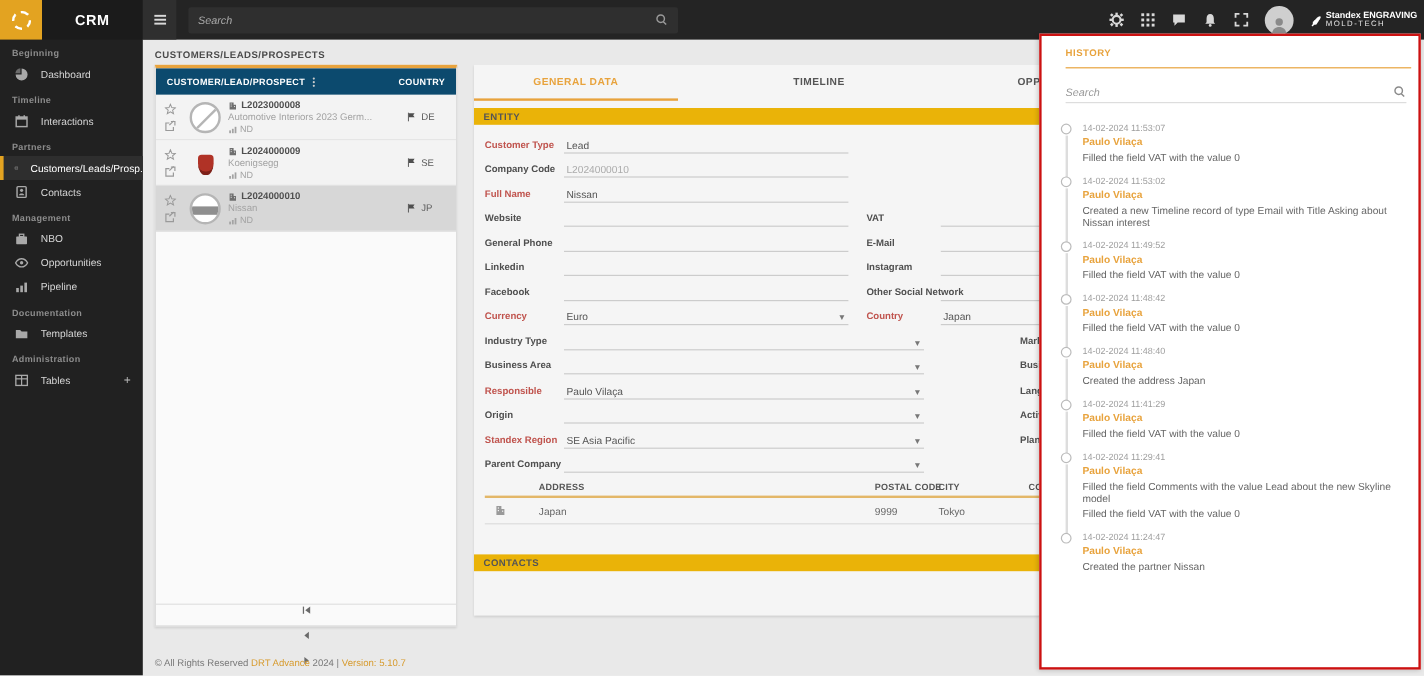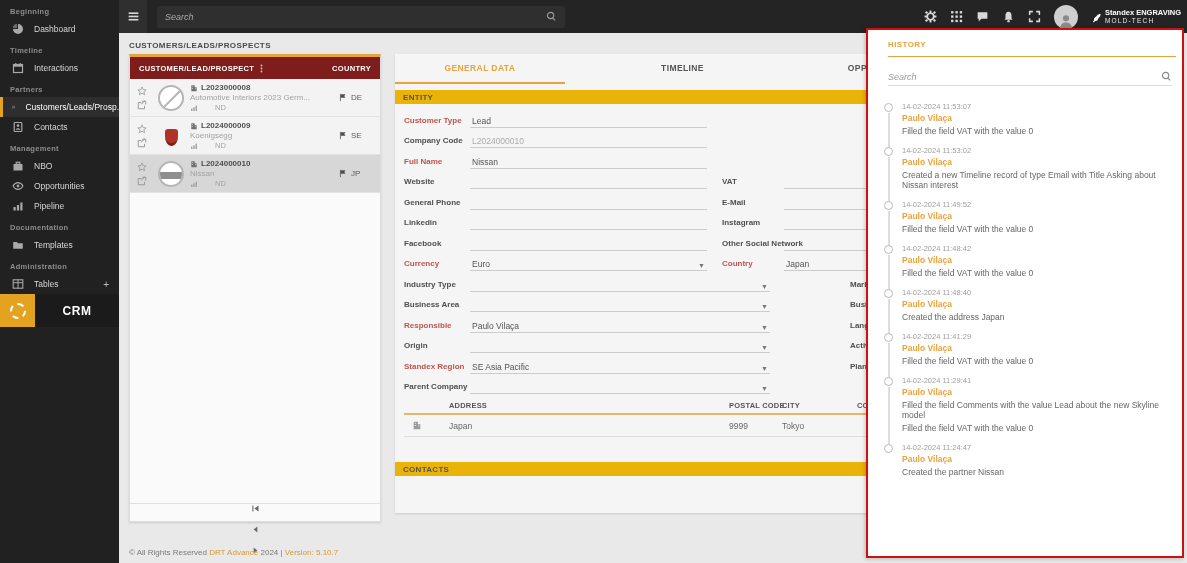--- a/index.html
+++ b/index.html
@@ -34,37 +34,37 @@
   #brand .b-mark { font-size:13px; font-weight:bold; font-style:italic; }
   #brand .b-l1 { font-size:7.5px; font-weight:bold; line-height:1.1; }
   #brand .b-l2 { font-size:6.5px; letter-spacing:1.2px; line-height:1.1; color:#e6e6e6; }
 
   
   #main { position:absolute; left:119px; top:33px; width:1068px; height:530px; }
   #list-title { position:absolute; left:10px; top:8px; font-size:8px; font-weight:bold; color:#4a4a4a; letter-spacing:.4px; }
 
   
   #list-card { position:absolute; left:10px; top:21px; width:252px; height:468px; background:#fafafa; border:1px solid #ddd; border-top:3px solid #e8a33d; box-shadow:0 1px 2px rgba(0,0,0,.12); }
-  #list-head { height:22px; background:#7f1d1d; color:#fff; display:flex; align-items:center; font-size:7.5px; font-weight:bold; letter-spacing:.3px; padding:0 9px; }
+  #list-head { height:22px; background:#0c4a6e; color:#fff; display:flex; align-items:center; font-size:7.5px; font-weight:bold; letter-spacing:.3px; padding:0 9px; }
   #list-head .lh-main { display:flex; align-items:center; gap:3px; }
   #list-head .lh-country { margin-left:auto; }
   .l-row { display:flex; align-items:center; height:38px; background:#f3f3f3; border-bottom:1px solid #e2e2e2; cursor:pointer; }
   .l-row.selected { background:#d7d7d7; }
   .l-ctrl { width:24px; display:flex; flex-direction:column; align-items:center; gap:4px; color:#9a9a9a; }
   .l-ctrl .c-ico { width:10px; height:10px; display:inline-flex; cursor:pointer; }
   .l-logo { width:34px; display:flex; justify-content:center; }
   .logo-c { width:26px; height:26px; border-radius:50%; background:#fff; border:2px solid #b5b5b5; position:relative; overflow:hidden; }
   .logo--noentry::after { content:""; position:absolute; left:-2px; top:10px; width:30px; height:2px; background:#b5b5b5; transform:rotate(-45deg); }
   .logo--shield { width:13px; height:17px; border:none; border-radius:3px 3px 6px 6px/3px 3px 10px 10px; background:#b03226; margin-top:4px; border-bottom:3px solid #7d2018; }
   .logo--nissan::after { content:""; position:absolute; left:-2px; top:9px; width:30px; height:7px; background:#8f8f8f; }
   .l-text { flex:1; overflow:hidden; padding-left:2px; }
   .l-id { display:flex; align-items:center; gap:3px; font-size:8px; font-weight:bold; color:#4f4f4f; }
   .l-id .c-ico { width:8px; height:8px; color:#6f6f6f; display:inline-flex; }
   .l-name { font-size:8px; color:#a3a3a3; margin:1px 0; white-space:nowrap; overflow:hidden; }
-  .l-nd { display:flex; align-items:center; gap:17px; font-size:7.5px; color:#a3a3a3; }
+  .l-nd { display:flex; align-items:center; gap:2px; font-size:7.5px; color:#a3a3a3; }
   .l-nd .c-ico { width:8px; height:8px; color:#a3a3a3; display:inline-flex; }
   .l-country { width:42px; display:flex; align-items:center; gap:4px; font-size:8px; color:#5d5d5d; }
   .l-country .c-ico { width:9px; height:9px; color:#4f4f4f; display:inline-flex; }
   #list-pagination { position:absolute; left:0; right:0; bottom:0; height:18px; border-top:1px solid #e0e0e0; display:flex; align-items:center; padding:0 9px; gap:12px; background:#fafafa;flex-direction:column; }
   .pg-btn { width:9px; height:9px; display:inline-flex; color:#6a6a6a; cursor:pointer; }
   #pg-label { margin-left:auto; font-size:8px; color:#555; }
 
   
   #form-card { position:absolute; left:276px; top:21px; width:788px; height:459px; background:#f5f5f5; box-shadow:0 1px 2px rgba(0,0,0,.12); }
   #tabs { display:flex; width:575px; height:30px;gap:33px; }
@@ -117,20 +117,26 @@
   .h-entry::before { content:""; position:absolute; left:-4px; top:1px; width:7px; height:7px; border:1.5px solid #bbb; border-radius:50%; background:#fff; z-index:1; }
   .h-entry:not(:last-child)::after { content:""; position:absolute; left:0; top:11px; bottom:-2px; width:1.5px; background:#ddd; }
   .h-date { font-size:7.5px; color:#9e9e9e; }
   .h-user { font-size:8.5px; font-weight:bold; color:#e8a33d; margin:2px 0 3px; }
   .h-line { font-size:8.5px; color:#666; margin-bottom:3px; }
 </style>
 </head>
 <body>
 
 <div id="sidebar">
+  <div id="logo-row">
+    <div class="logo-box">
+        <div class="logo-ring"></div>
+      </div>
+    <div class="app-title">CRM</div>
+  </div>
   <div id="sidebar-nav">
       <div class="side-section">Beginning</div>
       <div class="side-item">
         <span class="s-ico">
           <svg viewBox="0 0 12 12" width="100%" height="100%" fill="currentColor">
             <path d="M6 1 A5 5 0 1 1 1 6 L6 6 Z"></path>
             <path d="M5 0.8 A5 5 0 0 0 0.8 5 L5 5 Z" opacity=".55"></path>
           </svg>
         </span>
         <span>Dashboard</span>
@@ -214,26 +220,20 @@
           <svg viewBox="0 0 12 12" width="100%" height="100%" fill="currentColor">
             <rect x="1.2" y="1.8" width="9.6" height="8.4" fill="none" stroke="currentColor" stroke-width="1.1"></rect>
             <rect x="1.2" y="4.2" width="9.6" height="1"></rect>
             <rect x="5.5" y="1.8" width="1" height="8.4"></rect>
           </svg>
         </span>
         <span>Tables</span>
         <span class="s-plus">+</span>
       </div>
     </div>
-  <div id="logo-row">
-    <div class="logo-box">
-        <div class="logo-ring"></div>
-      </div>
-    <div class="app-title">CRM</div>
-  </div>
 </div>
 
 <div id="topbar">
   <div id="hamburger">
       <span class="t-ico">
         <svg viewBox="0 0 12 12" width="100%" height="100%" fill="currentColor">
           <rect x="1.5" y="2.2" width="9" height="1.5"></rect>
           <rect x="1.5" y="5.2" width="9" height="1.5"></rect>
           <rect x="1.5" y="8.2" width="9" height="1.5"></rect>
         </svg>

